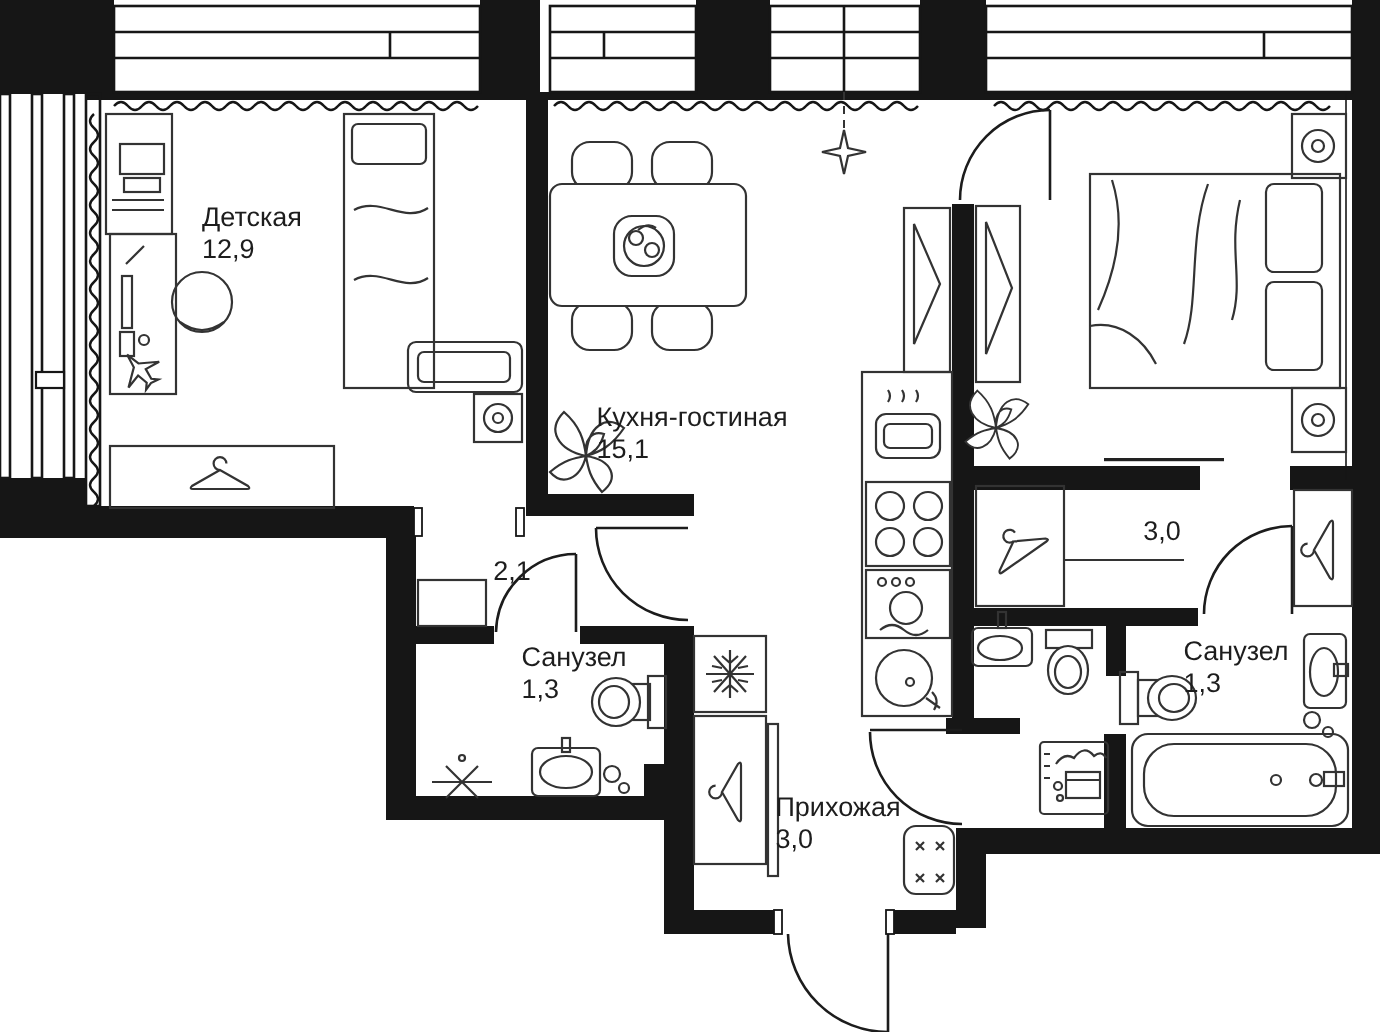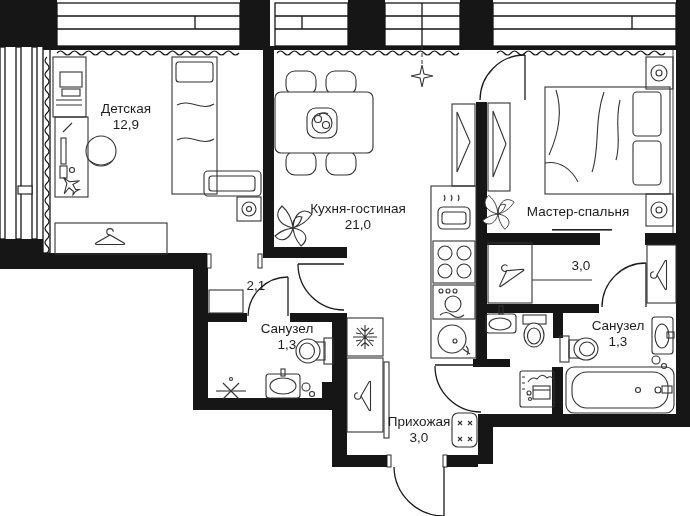--- a/index.html
+++ b/index.html
@@ -1,19 +1,19 @@
 <!DOCTYPE html>
 <html><head>
 <meta charset="utf-8">
 <style>
   html,body{margin:0;padding:0;background:#fff;}
   #plan{position:relative;width:690px;height:516px;background:#fff;overflow:hidden;
         font-family:"Liberation Sans",sans-serif;}
   #plan svg{position:absolute;left:0;top:0;}
-  .room-label{position:absolute;transform:translate(-50%,-50%);text-align:center;
+  .room-label{position:absolute;transform:translate(-50%,-50%);text-align:left;
               color:#1d1d1d;font-size:13.5px;line-height:16px;white-space:nowrap;}
   .wall{fill:#161616;stroke:none;}
   .fac{fill:none;stroke:#161616;stroke-width:1.3;}
   .win{fill:none;stroke:#161616;stroke-width:1.2;}
   .door{fill:none;stroke:#1c1c1c;stroke-width:1.3;}
   .fur{fill:none;stroke:#333;stroke-width:1.1;}
   .furw{fill:#fff;stroke:#333;stroke-width:1.1;}
   .tick{fill:#fff;stroke:#161616;stroke-width:0.9;}
 </style>
 </head>
@@ -316,38 +316,37 @@
       <circle class="fur" cx="231" cy="379" r="1.5"></circle>
     </g>
     <rect class="fur" x="209" y="290" width="34" height="23"></rect>
   </g>
 </svg>
 
   <div class="room-label" style="left:126px;top:117px">
     <div>Детская</div>
     <div>12,9</div>
   </div>
-  <div class="room-label" style="left:358px;top:217px">
+  <div class="room-label" style="left:346px;top:217px">
     <div>Кухня-гостиная</div>
-    <div>21,0</div>
+    <div>15,1</div>
   </div>
   <div class="room-label" style="left:578px;top:212px">
-    <div>Мастер-спальня</div>
   </div>
   <div class="room-label" style="left:256px;top:286px">
     <div>2,1</div>
   </div>
   <div class="room-label" style="left:287px;top:337px">
     <div>Санузел</div>
     <div>1,3</div>
   </div>
   <div class="room-label" style="left:581px;top:266px">
     <div>3,0</div>
   </div>
   <div class="room-label" style="left:618px;top:334px">
     <div>Санузел</div>
     <div>1,3</div>
   </div>
-  <div class="room-label" style="left:419px;top:430px">
+  <div class="room-label" style="left:419px;top:412px">
     <div>Прихожая</div>
     <div>3,0</div>
   </div>
 </div>
 
 </body></html>

